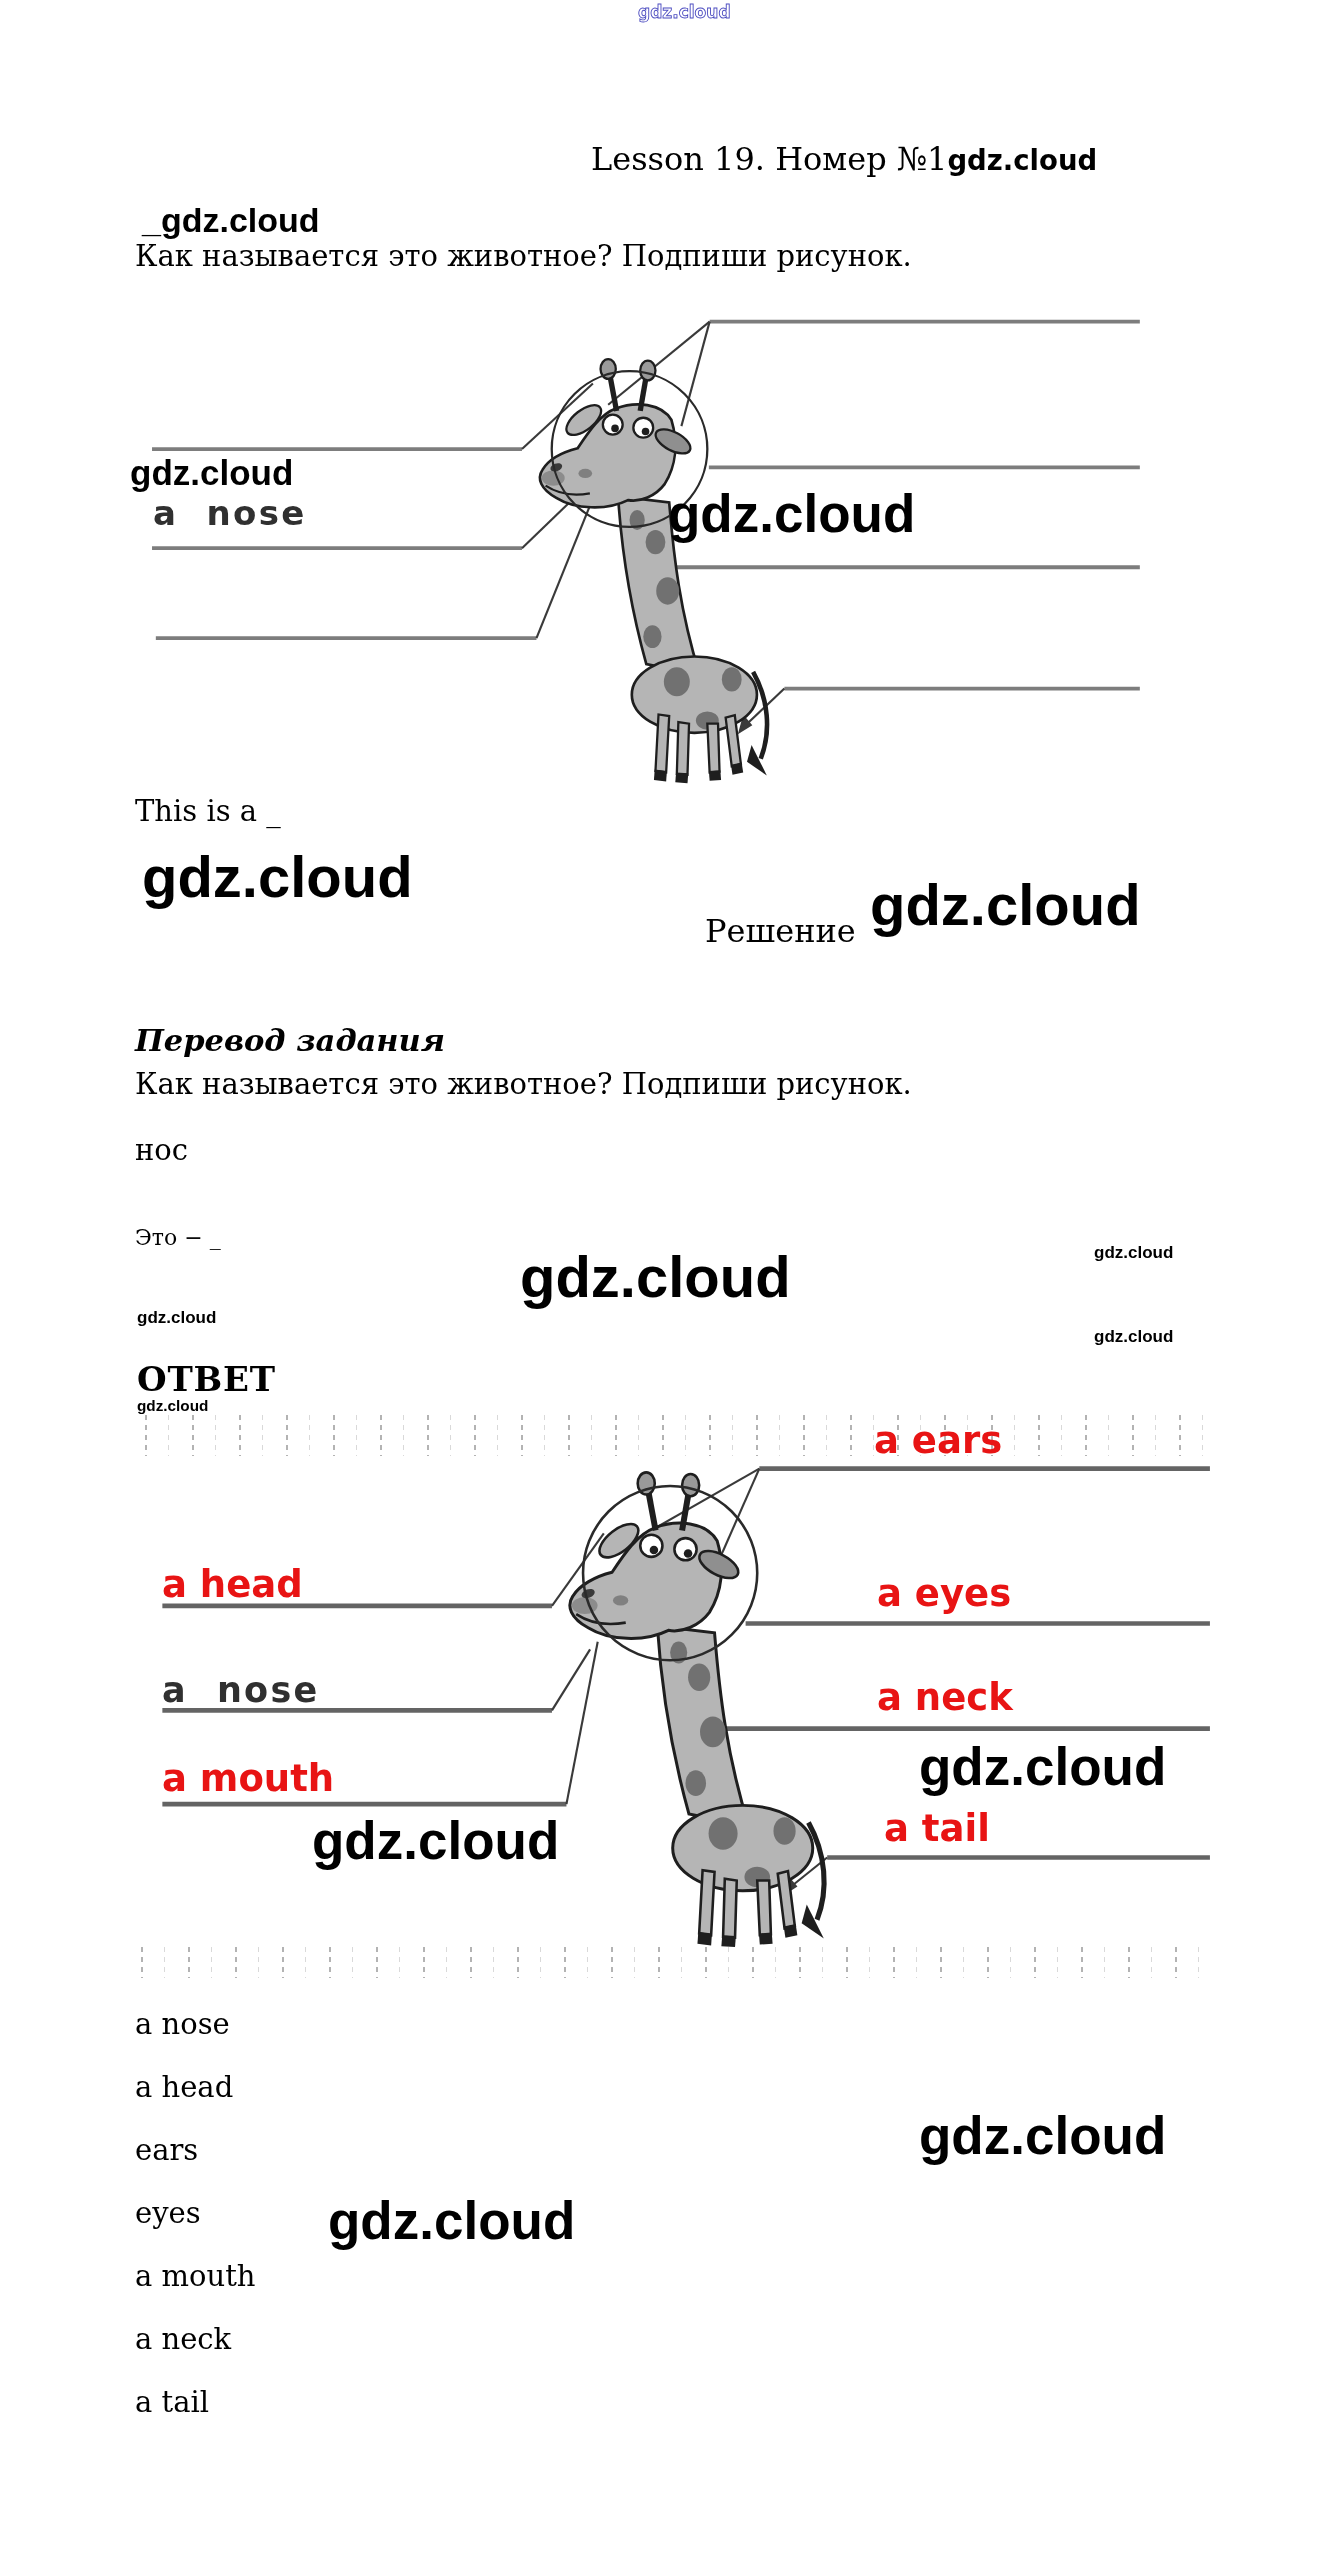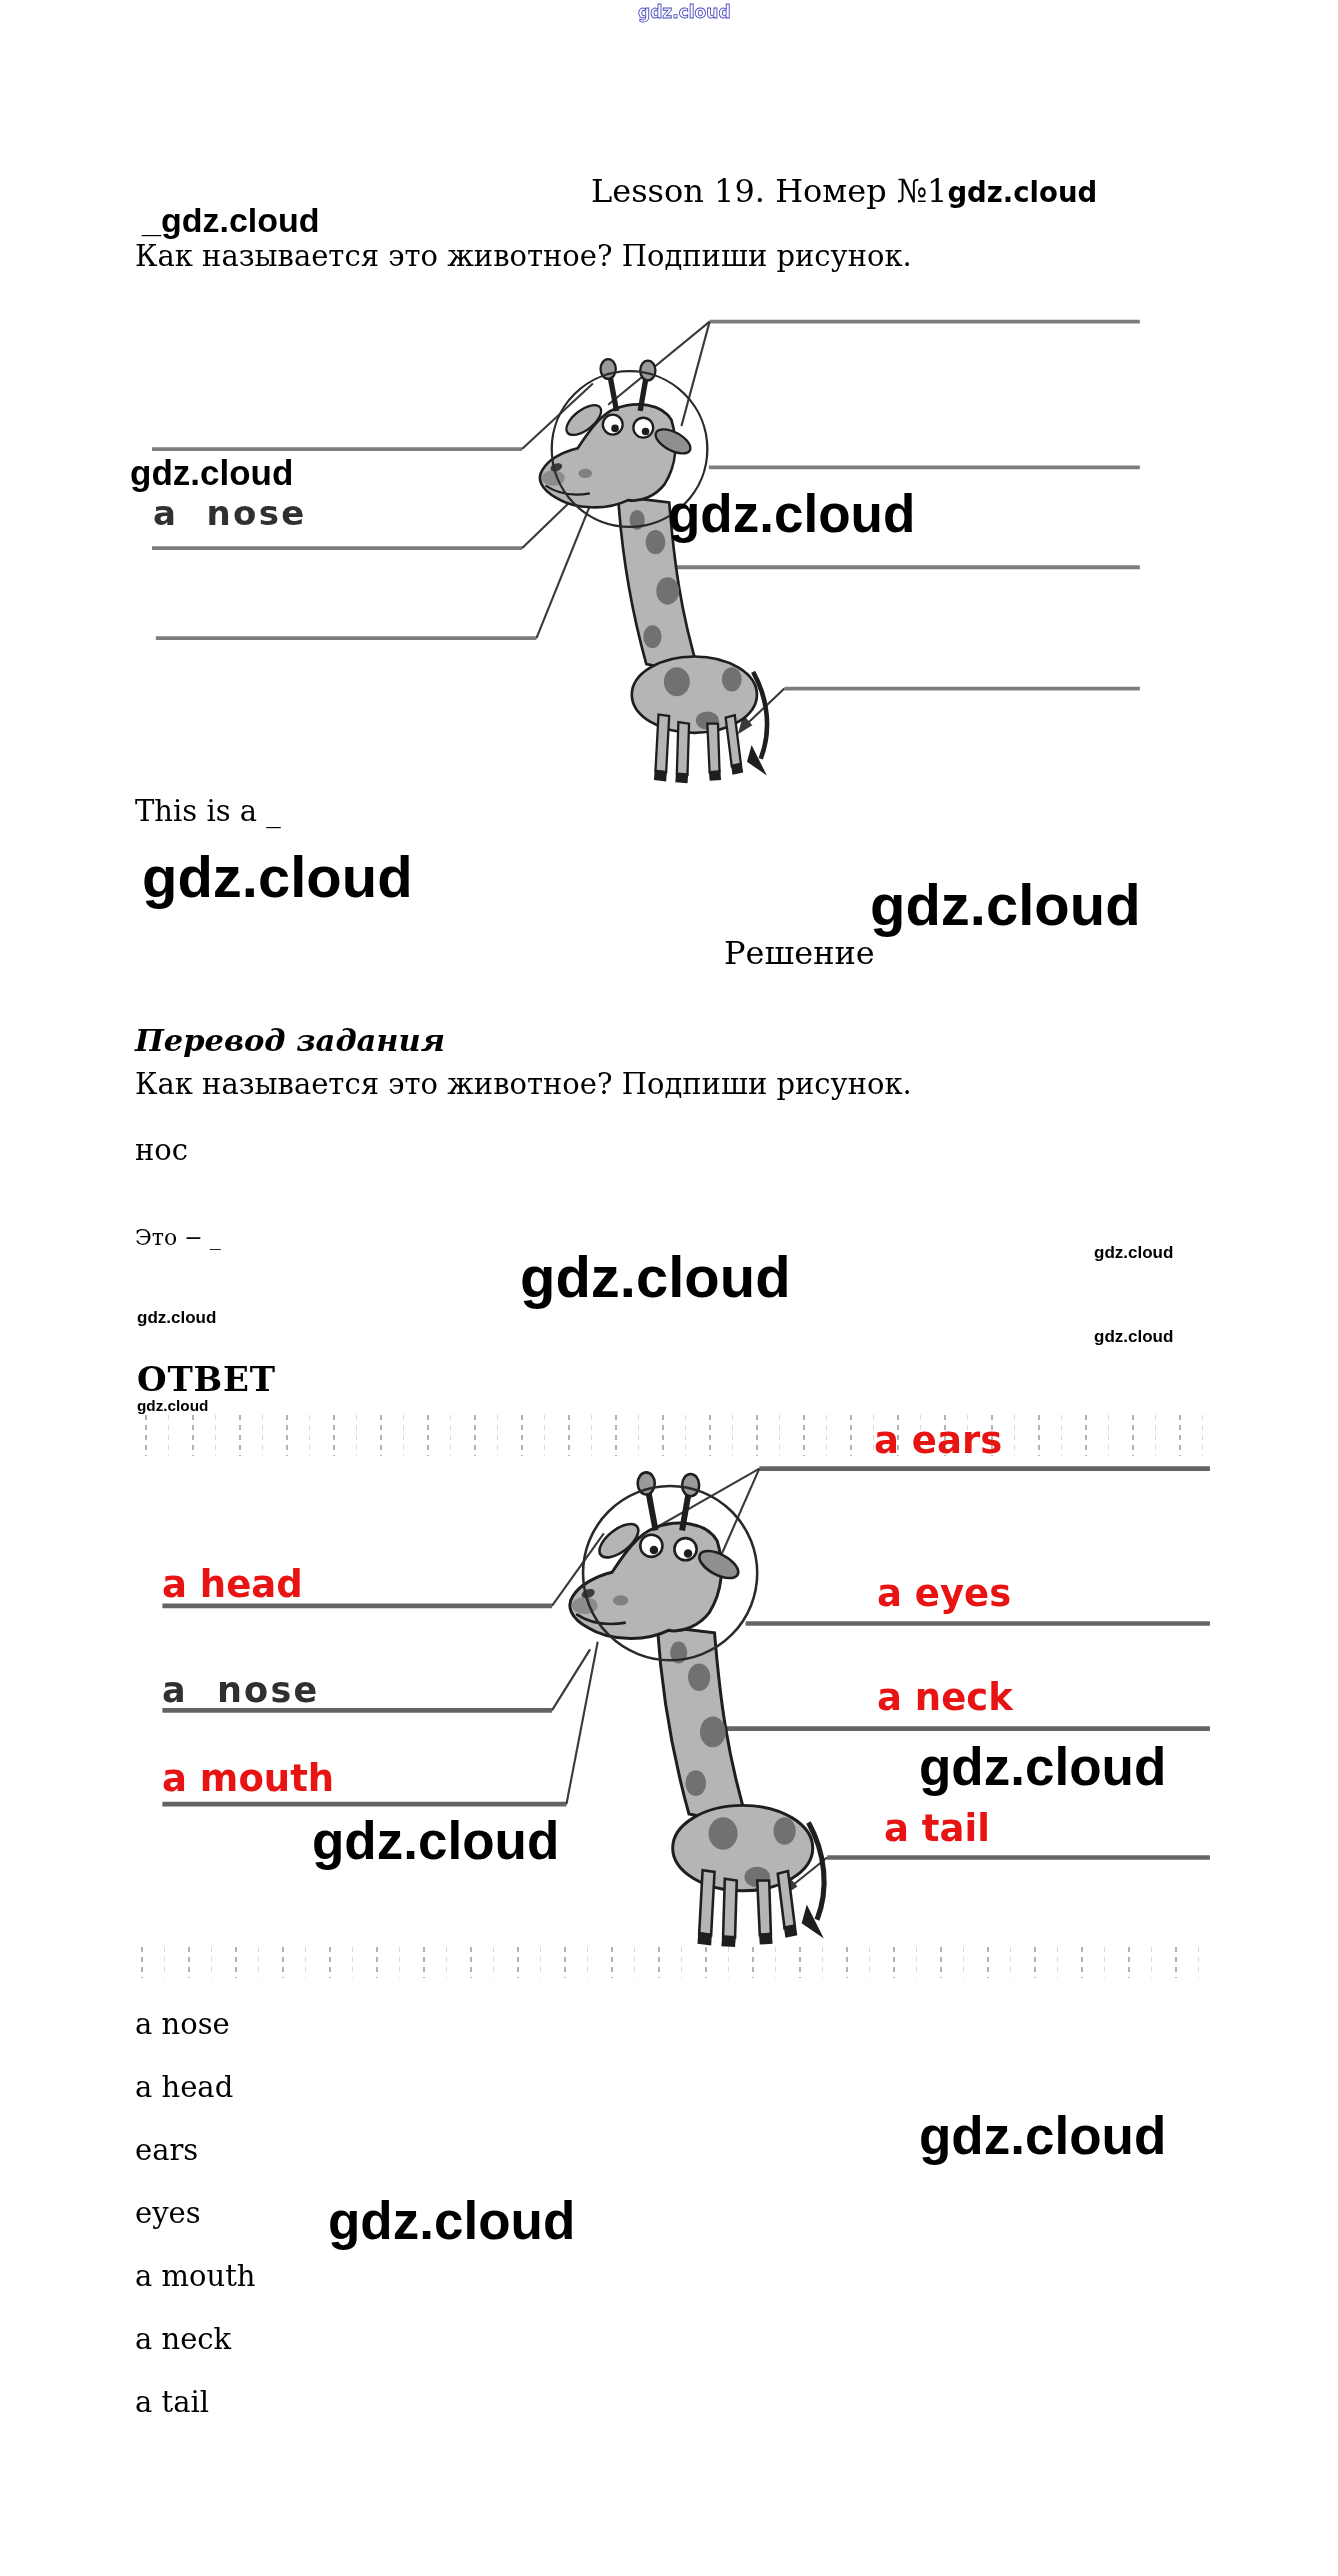--- a/index.html
+++ b/index.html
@@ -9,40 +9,40 @@
   .wm{font-family:Liberation Sans, sans-serif;font-weight:700;color:#000;line-height:1;white-space:nowrap;}
   .red-label{font:700 37px "DejaVu Sans",sans-serif;color:#e81414;line-height:1;white-space:nowrap;}
   .print-label{font:600 34px "DejaVu Sans",sans-serif;color:#303030;letter-spacing:2.3px;line-height:1;white-space:pre;}
 
   
   .top-wm{left:638px;top:2.3px;font:700 17px "DejaVu Sans",sans-serif;color:#fff;
           -webkit-text-stroke:0.9px #4c4cc0;text-stroke:0.9px #4c4cc0;}
 
   
   .title-row{left:591px;top:140px;display:flex;align-items:baseline;}
-  .title-serif{font:32px "DejaVu Serif",serif;margin-top:32px;}
+  .title-serif{font:32px "DejaVu Serif",serif;}
   .title-wm{font:700 27.5px "DejaVu Sans",sans-serif;}
 
   .blank-wm{left:142px;top:203px;font-size:34px;}
   .q1{left:135px;top:240px;font-size:29px;}
 
   
   .fig1-svg{left:135px;top:298px;}
   .fig2-svg{left:135px;top:1413px;}
   .lbl-line1{stroke:#7d7d7d;stroke-width:5;}
   .lbl-line2{stroke:#646464;stroke-width:6;}
   .diag{stroke:#3a3a3a;stroke-width:2.8;fill:none;}
 
   .f1-wm-left{left:130px;top:455px;font-size:35px;}
   .f1-nose{left:153px;top:496px;}
   .f1-wm-center{left:668px;top:487px;font-size:53px;}
 
   .this-is{left:135px;top:795px;font-size:29px;}
   .sol-wm-left{left:142px;top:848px;font-size:58px;}
-  .sol-heading{left:724px;top:913px;font-size:32px;margin-top:22px;}
+  .sol-heading{left:705px;top:913px;font-size:32px;}
   .sol-wm-right{left:870px;top:876px;font-size:58px;}
 
   .trans-heading{left:135px;top:1007px;font-size:30.5px;font-weight:700;font-style:italic;margin-top:16px;}
   .trans-q{left:135px;top:1068px;font-size:29px;}
   .trans-nose{left:135px;top:1134px;font-size:29px;}
   .trans-this{left:135px;top:1225px;font-size:22px;text-align:center;}
   .trans-wm-center{left:520px;top:1248px;font-size:58px;}
   .wm-sm-r1{left:1094px;top:1244px;font-size:17px;}
   .wm-sm-left{left:137px;top:1309px;font-size:17px;}
   .wm-sm-r2{left:1094px;top:1328px;font-size:17px;}

